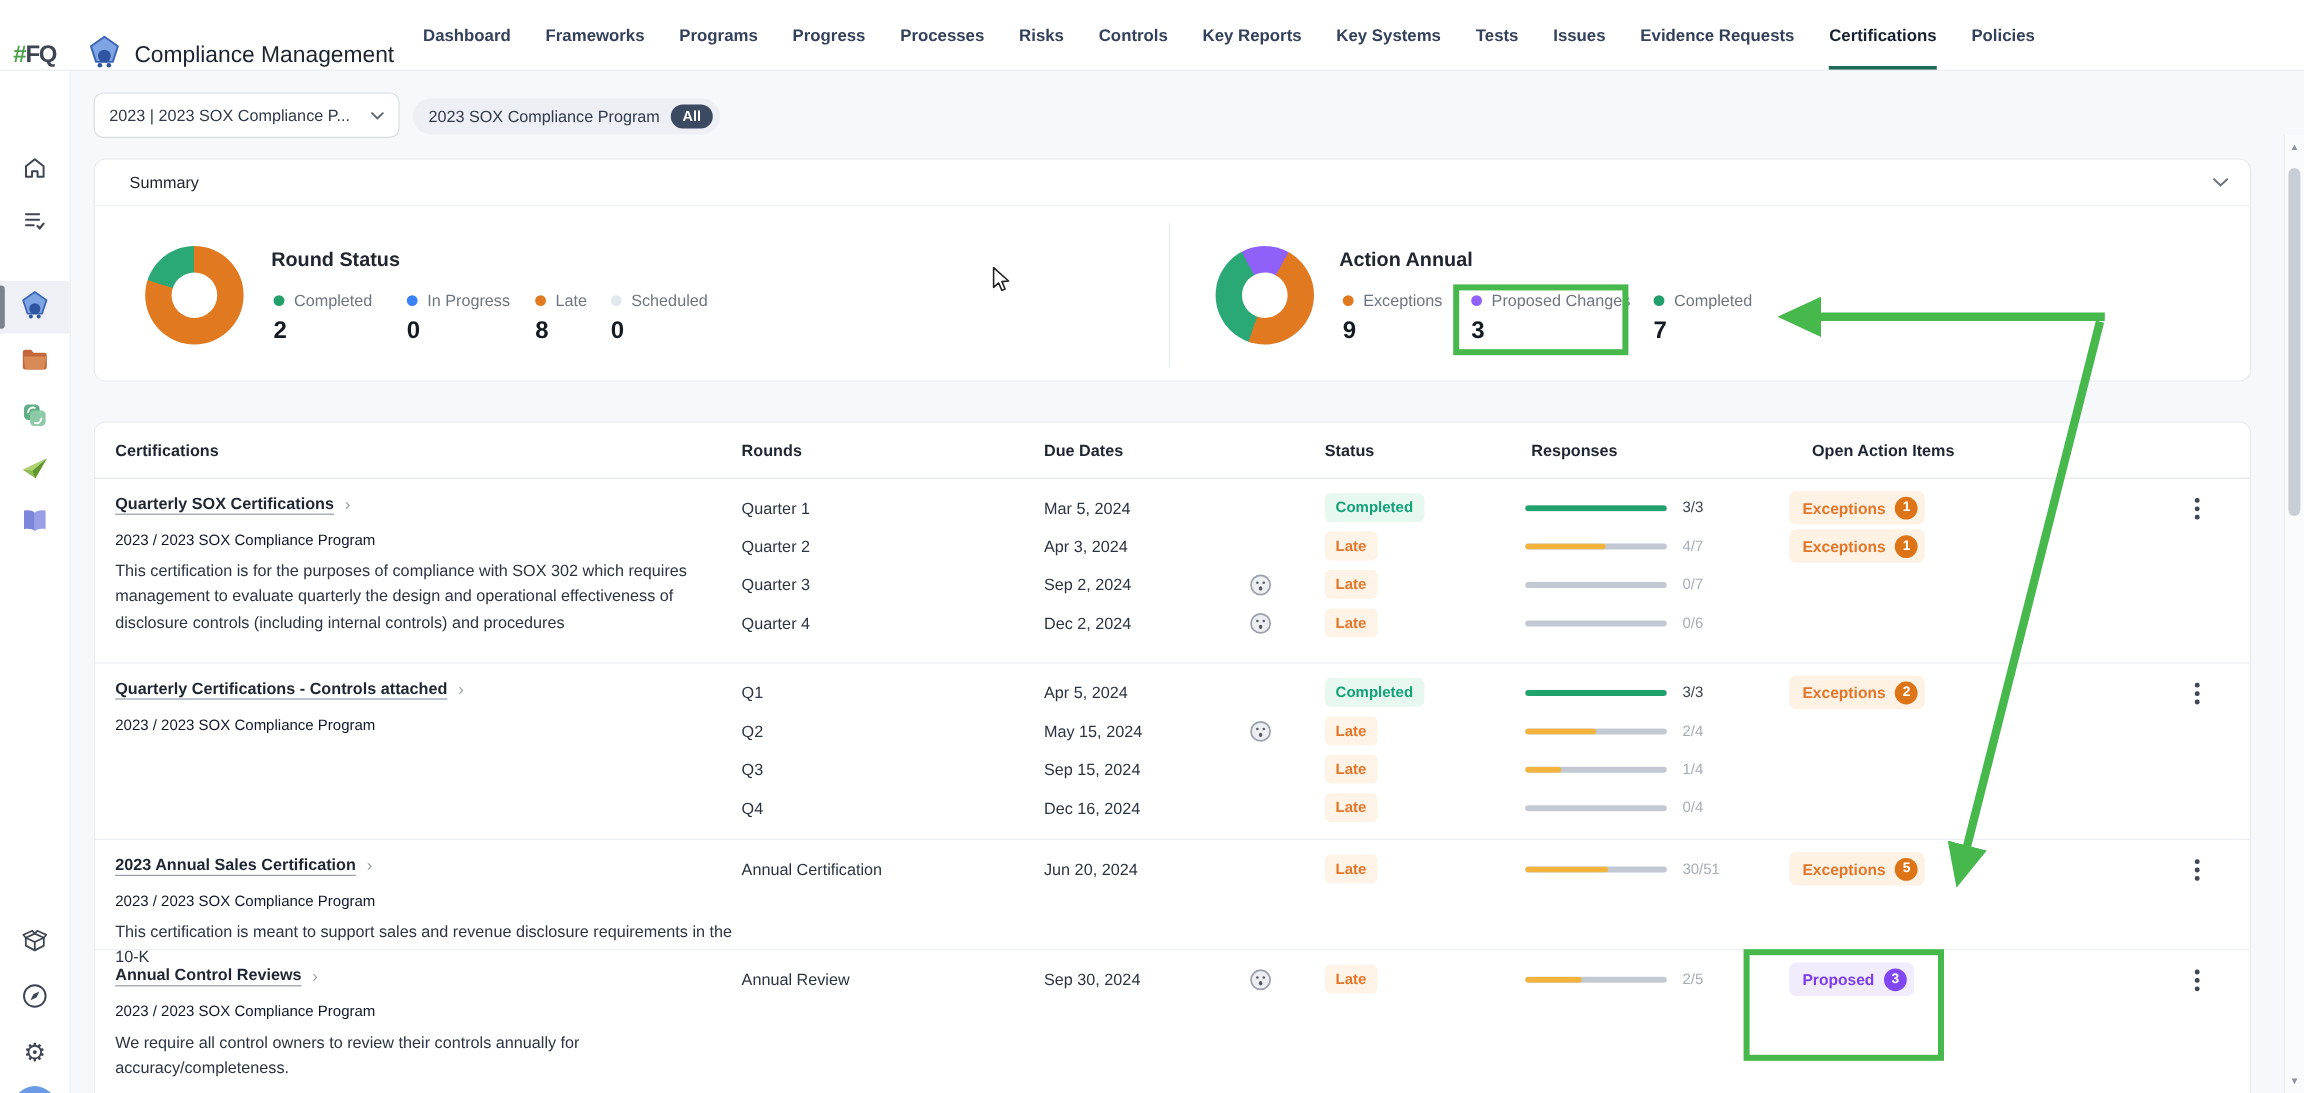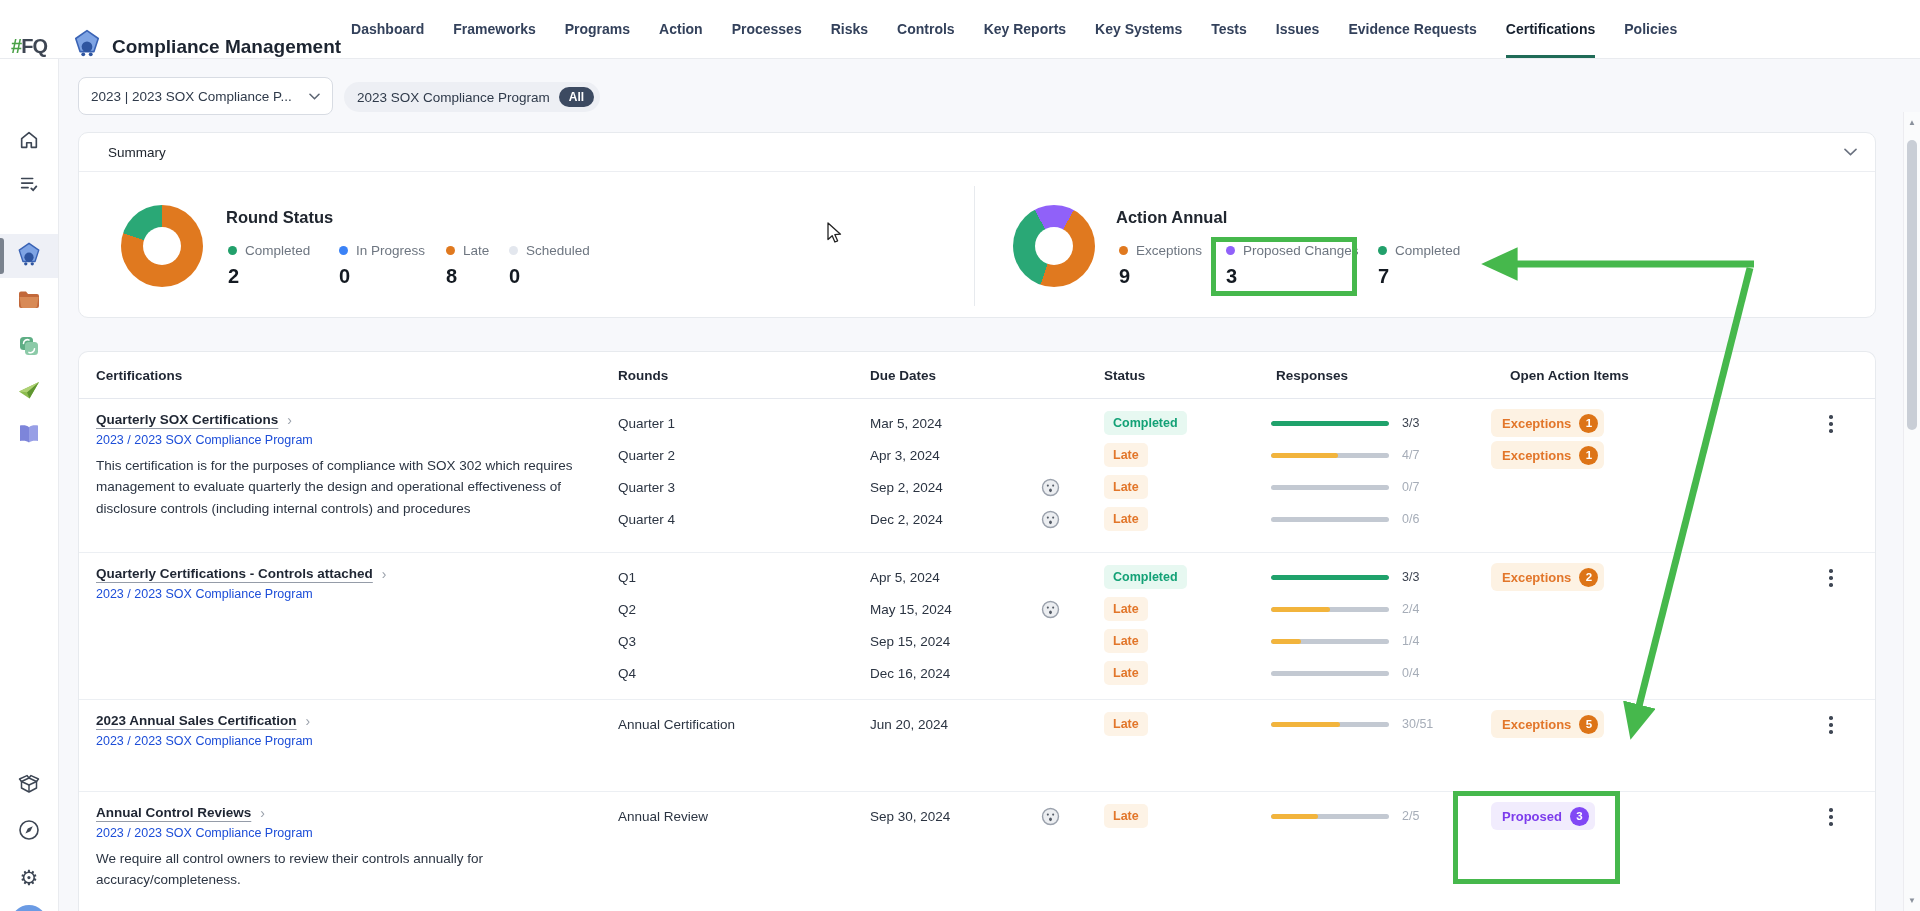--- a/index.html
+++ b/index.html
@@ -7,21 +7,21 @@
        font-family:"Liberation Sans","DejaVu Sans",sans-serif;background:#f7f8fb;color:#2b3442}
   a{text-decoration:none;color:inherit}
   button{border:0;background:none;font-family:inherit;cursor:pointer;padding:0}
 
   
   .topnav{position:absolute;top:0;left:0;right:0;height:58px;background:#fff;
           border-bottom:1px solid #e9ebef;display:flex;align-items:flex-end;z-index:6}
   .logo{width:58px;text-align:center;font-weight:bold;font-size:20px;letter-spacing:-1px}
   .logo .h{color:#4aa147}.logo .fq{color:#3e4653}
   .appicon{margin:0 10px 0 14px;display:flex;align-items:center}
-  .apptitle{font-size:19px;font-weight:bold;color:#1c2430;white-space:nowrap}
+  .apptitle{font-size:19px;font-weight:normal;color:#1c2430;margin-right:14px;white-space:nowrap}
   .nav{display:flex;gap:29px;margin-left:10px;height:100%;align-items:center}
   .nav a{font-size:14px;font-weight:600;color:#33415b;height:100%;display:flex;align-items:center;position:relative;white-space:nowrap}
   .nav a.active{color:#16202e}
   .nav a.active::after{content:"";position:absolute;left:0;right:0;bottom:0;height:3px;background:#206b57}
 
   
   .sidebar{position:absolute;top:58px;left:0;bottom:0;width:58px;background:#fff;
            border-right:1px solid #e9ebef;z-index:5}
   .sb{position:absolute;left:0;width:58px;height:44px;display:flex;align-items:center;justify-content:center}
   .sb-active{background:#eef0f6}
@@ -61,21 +61,21 @@
   .t-head{position:relative;height:46px;border-bottom:1px solid #e5e8ee}
   .t-head span{position:absolute;top:0;height:46px;display:flex;align-items:center;
                font-size:13.5px;font-weight:bold;color:#1f2633}
   .h0{left:17px}.h1{left:539px}.h2{left:791px}.h3{left:1025px}.h4{left:1197px}.h5{left:1431px}
   .trow{position:relative;border-bottom:1px solid #eceff3;box-sizing:border-box}
   .tr-text{position:absolute;left:17px;top:13px;width:515px}
   .tr-titleline{display:flex;align-items:center;gap:9px}
   .tr-title{font-size:13.5px;font-weight:bold;color:#1f2633;text-decoration:underline;
             text-underline-offset:4px;text-decoration-thickness:1px;text-decoration-color:#959ca8;cursor:pointer}
   .tr-chev{color:#9aa1ab;font-size:14px;line-height:1}
-  .tr-program{font-size:12.5px;color:#1d4ed8;margin-top:6px}
+  .tr-program{font-size:12.5px;color:#0f172a;margin-top:16px}
   .tr-desc{font-size:13.5px;color:#2b3442;margin-top:8px;line-height:1.58}
   .rounds{position:absolute;left:0;top:8px;right:0}
   .srow{position:relative;height:32px}
   .cell{position:absolute;top:0;height:32px;display:flex;align-items:center;font-size:13.5px;color:#2b3442;white-space:nowrap}
   .c-name{left:539px}.c-due{left:791px}.c-rem{left:962px}.c-status{left:1025px}
   .c-bar{left:1192px}.c-plabel{left:1323px;font-size:12.5px;color:#a6adb8}
   .c-plabel.done{color:#3c4350}
   .c-action{left:1412px}
   .pill-status{height:24px;padding:0 9px;border-radius:5px;font-size:12.5px;font-weight:bold;display:flex;align-items:center}
   .st-completed{color:#13a176;background:#e7f8f1}
@@ -115,21 +115,21 @@
         <circle cx="14" cy="17.5" r="5" fill="#2f55a0"></circle>
         <circle cx="10.5" cy="24.6" r="1.8" fill="#2f55a0"></circle>
         <circle cx="17.5" cy="24.6" r="1.8" fill="#2f55a0"></circle>
       </svg>
   </span>
   <div class="apptitle">Compliance Management</div>
   <nav class="nav">
       <a class="nav-link">Dashboard</a>
       <a class="nav-link">Frameworks</a>
       <a class="nav-link">Programs</a>
-      <a class="nav-link">Action</a>
+      <a class="nav-link">Progress</a>
       <a class="nav-link">Processes</a>
       <a class="nav-link">Risks</a>
       <a class="nav-link">Controls</a>
       <a class="nav-link">Key Reports</a>
       <a class="nav-link">Key Systems</a>
       <a class="nav-link">Tests</a>
       <a class="nav-link">Issues</a>
       <a class="nav-link">Evidence Requests</a>
       <a class="nav-link active">Certifications</a>
       <a class="nav-link">Policies</a>
@@ -470,20 +470,21 @@
           <b></b>
         </button>
       </div>
       <div class="trow" style="height: 92px;">
         <div class="tr-text">
           <div class="tr-titleline">
             <a class="tr-title">2023 Annual Sales Certification</a>
             <span class="tr-chev">›</span>
           </div>
           <div class="tr-program">2023 / 2023 SOX Compliance Program</div>
+          <div class="tr-desc">This certification is meant to support sales and revenue disclosure requirements in the 10-K</div>
         </div>
         <div class="rounds">
           <div class="srow">
             <div class="cell c-name">Annual Certification</div>
             <div class="cell c-due">Jun 20, 2024</div>
             <div class="cell c-status">
               <span class="pill-status st-late">Late</span>
             </div>
             <div class="cell c-bar">
               <div class="bar">

